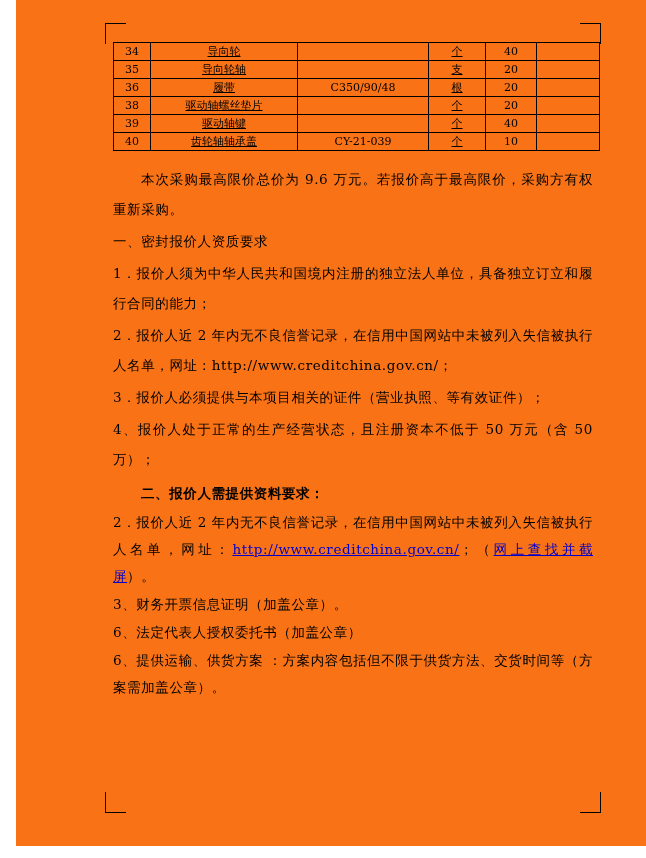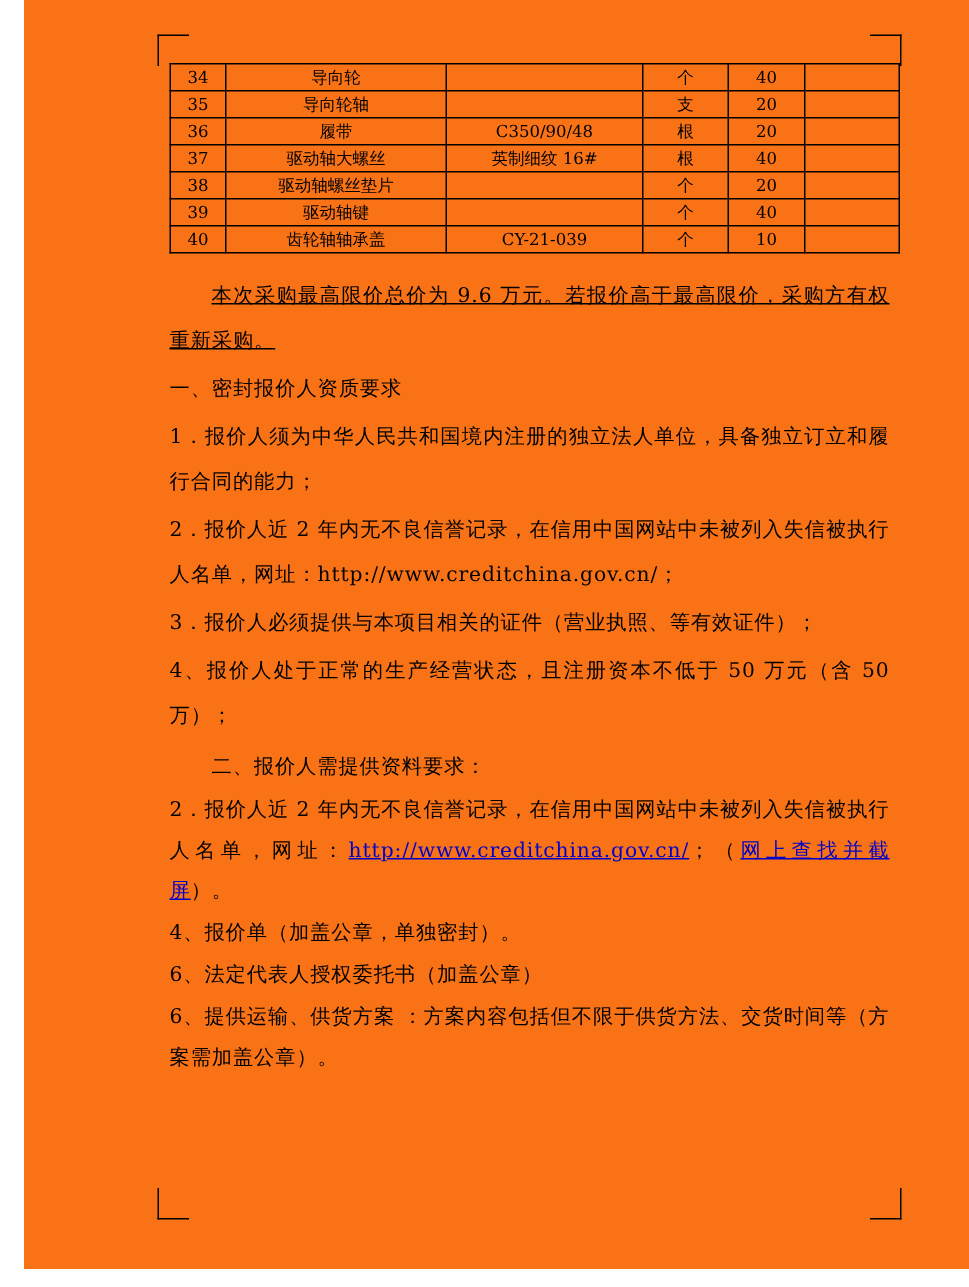--- a/index.html
+++ b/index.html
@@ -56,34 +56,34 @@
     vertical-align: middle;
     padding: 0;
     font-family: "DejaVu Serif", "Liberation Serif", serif;
   }
   table.parts td.c0 { width: 36px; }
   table.parts td.c1 { width: 146px; }
   table.parts td.c2 { width: 130px; }
   table.parts td.c3 { width: 56px; }
   table.parts td.c4 { width: 50px; }
   table.parts td.c5 { width: 62px; }
-  .cn { font-family: "DejaVu Serif", "Liberation Serif", serif; }
+  .cn { font-family: "DejaVu Serif", "Liberation Serif", serif; text-decoration: underline; }
 
   
   p {
     margin: 0;
     font-size: 13.5px;
     line-height: 30px;
     letter-spacing: 0.6px;
     text-align: justify;
   }
-  .p-intro { margin-top: 13px; text-indent: 28px; text-decoration: underline; }
+  .p-intro { margin-top: 13px; text-indent: 28px; }
   .p-block { margin-top: 2px; }
   .section-bold {
-    font-weight: normal;
+    font-weight: bold;
     text-indent: 28px;
     margin-top: 4px;
   }
   .u-link {
     color: #0000cd;
     text-decoration: underline;
   }
   .small-gap { margin-top: 1px; }
   .list-dense p { line-height: 27px; }
 </style>
@@ -118,28 +118,20 @@
         </tr>
         <tr>
           <td class="c0">36</td>
           <td class="c1 cn">履带</td>
           <td class="c2">C350/90/48</td>
           <td class="c3 cn">根</td>
           <td class="c4">20</td>
           <td class="c5"></td>
         </tr>
         <tr>
-          <td class="c0">37</td>
-          <td class="c1 cn">驱动轴大螺丝</td>
-          <td class="c2 cn">英制细纹 16#</td>
-          <td class="c3 cn">根</td>
-          <td class="c4">40</td>
-          <td class="c5"></td>
-        </tr>
-        <tr>
           <td class="c0">38</td>
           <td class="c1 cn">驱动轴螺丝垫片</td>
           <td class="c2"></td>
           <td class="c3 cn">个</td>
           <td class="c4">20</td>
           <td class="c5"></td>
         </tr>
         <tr>
           <td class="c0">39</td>
           <td class="c1 cn">驱动轴键</td>
@@ -164,19 +156,19 @@
     <p class="p-block">一、密封报价人资质要求</p>
     <p class="p-block">1．报价人须为中华人民共和国境内注册的独立法人单位，具备独立订立和履行合同的能力；</p>
     <p class="p-block">2．报价人近 2 年内无不良信誉记录，在信用中国网站中未被列入失信被执行人名单，网址：http://www.creditchina.gov.cn/；</p>
     <p class="p-block">3．报价人必须提供与本项目相关的证件（营业执照、等有效证件）；</p>
     <p class="p-block">4、报价人处于正常的生产经营状态，且注册资本不低于 50 万元（含 50 万）；</p>
 
     <p class="section-bold">二、报价人需提供资料要求：</p>
 
     <div class="list-dense">
       <p class="small-gap"><span>2．报价人近 2 年内无不良信誉记录，在信用中国网站中未被列入失信被执行人名单，网址：</span><a class="u-link" href="#">http://www.creditchina.gov.cn/</a><span>；（</span><span class="u-link">网上查找并截屏</span><span>）。</span></p>
-      <p class="small-gap">4、报价单（加盖公章，单独密封）。</p>
+      <p class="small-gap">3、财务开票信息证明（加盖公章）。</p>
       <p class="small-gap">6、法定代表人授权委托书（加盖公章）</p>
       <p class="small-gap">6、提供运输、供货方案 ：方案内容包括但不限于供货方法、交货时间等（方案需加盖公章）。</p>
     </div>
 
   </div>
 </div>
 
 </body></html>

